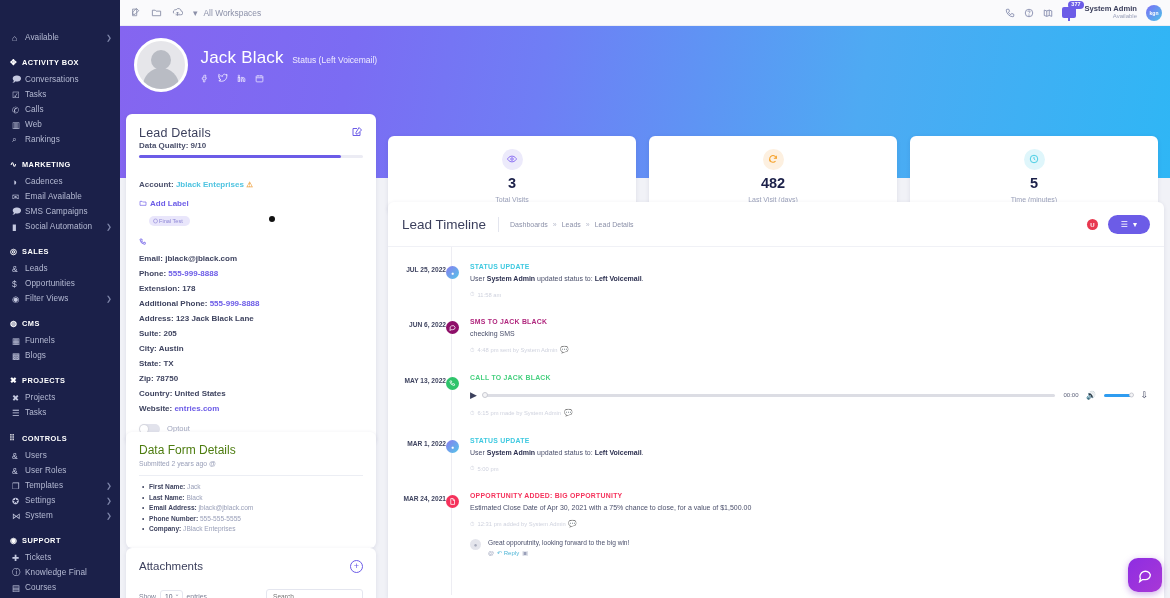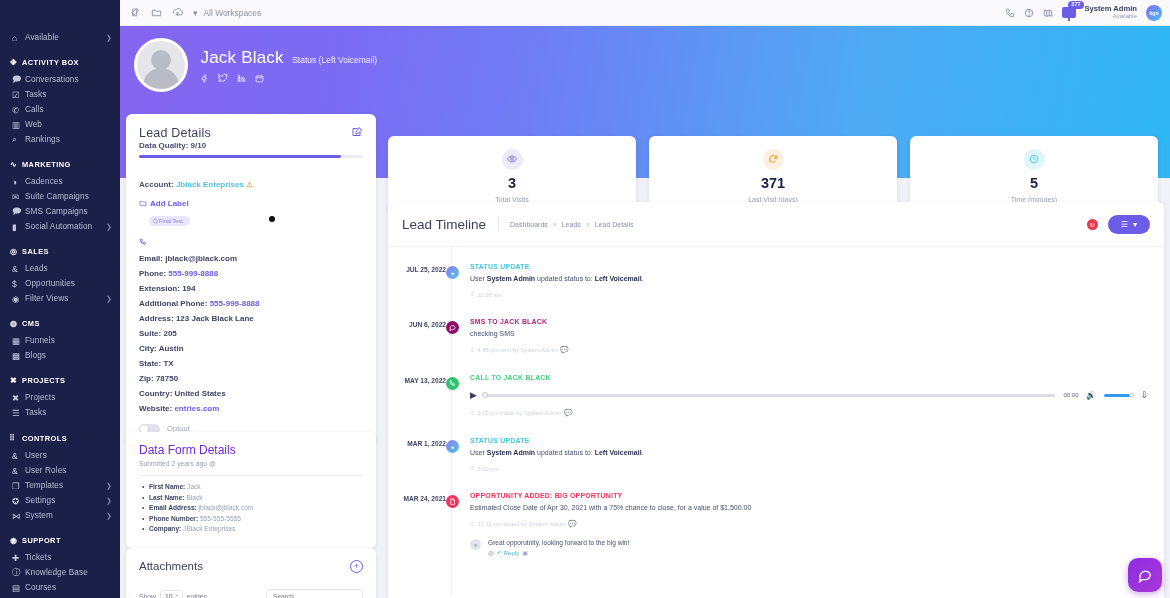--- a/index.html
+++ b/index.html
@@ -164,21 +164,21 @@
   .toggle:after{content:"";position:absolute;left:1px;top:1px;width:8px;height:8px;border-radius:50%;background:#fff;box-shadow:0 0 2px rgba(0,0,0,.2);}
   .optout-lbl { font-size: 7.6px; color: #a0a5bd; }
 
   
   .form-card {
     position: absolute; top: 406px; left: 6px; width: 250px;
     background: #fff; border-radius: 6px;
     box-shadow: 0 1px 4px rgba(40,40,90,.10);
     padding: 11px 13px 12px 13px;
   }
-  .fc-title { font-size: 12px; color: #6d28d9; }
+  .fc-title { font-size: 12px; color: #4d7c0f; }
   .fc-sub { font-size: 6.8px; color: #9aa0b9; margin-top: 3px; }
   .fc-hr { height:1px; background:#eceef4; margin: 8px 0 7px 0; }
   .fc-list { list-style: none; padding-left: 10px; }
   .fc-list li { font-size: 6.6px; color: #9aa0b9; margin-bottom: 3.5px; position: relative; }
   .fc-list li:before{content:"•";position:absolute;left:-7px;color:#3f4460;}
   .fc-list li b { color: #3f4460; }
 
   
   .att-card {
     position: absolute; top: 522px; left: 6px; width: 250px;
@@ -298,21 +298,21 @@
         <div class="nav-group">
           <span class="ic">∿</span>
           <span class="lbl">MARKETING</span>
         </div>
         <div class="nav-item">
           <span class="ic">◑</span>
           <span class="lbl">Cadences</span>
         </div>
         <div class="nav-item">
           <span class="ic">✉</span>
-          <span class="lbl">Suite Campaigns</span>
+          <span class="lbl">Email Available</span>
         </div>
         <div class="nav-item">
           <span class="ic">🗩</span>
           <span class="lbl">SMS Campaigns</span>
         </div>
         <div class="nav-item">
           <span class="ic">▮</span>
           <span class="lbl">Social Automation</span>
           <span class="chev">❯</span>
         </div>
@@ -387,21 +387,21 @@
         <div class="nav-group">
           <span class="ic">◉</span>
           <span class="lbl">SUPPORT</span>
         </div>
         <div class="nav-item">
           <span class="ic">✚</span>
           <span class="lbl">Tickets</span>
         </div>
         <div class="nav-item">
           <span class="ic">ⓘ</span>
-          <span class="lbl">Knowledge Base</span>
+          <span class="lbl">Knowledge Final</span>
         </div>
         <div class="nav-item">
           <span class="ic">▤</span>
           <span class="lbl">Courses</span>
         </div>
       </div>
   </aside>
 
   <div class="main">
 
@@ -512,21 +512,21 @@
             <div class="stat-lbl">Total Visits</div>
           </div>
           <div class="stat-card">
             <div class="stat-ic" style="background:#fdf0e0;color:#f5a028">
               <svg width="10" height="10" viewBox="0 0 24 24" fill="none" stroke="currentColor" stroke-width="2.5">
                 <path d="M20 11a8 8 0 10-2 6"></path>
                 <path d="M20 4v6h-6"></path>
                 <path d="M4 13a8 8 0 002 6"></path>
               </svg>
             </div>
-            <div class="stat-val">371</div>
+            <div class="stat-val">482</div>
             <div class="stat-lbl">Last Visit (days)</div>
           </div>
           <div class="stat-card">
             <div class="stat-ic" style="background:#dff6fb;color:#2fc6e0">
               <svg width="10" height="10" viewBox="0 0 24 24" fill="none" stroke="currentColor" stroke-width="2">
                 <circle cx="12" cy="12" r="9"></circle>
                 <path d="M12 7v5l3 2"></path>
               </svg>
             </div>
             <div class="stat-val">5</div>
@@ -564,21 +564,21 @@
         </div>
         <div><span class="chip">Final Test</span></div>
         <div class="phone-ic">
           <svg width="8" height="8" viewBox="0 0 24 24" fill="none" stroke="#6c5ce7" stroke-width="2.5">
               <path d="M5 3h3.2l1.6 4-2.2 1.6a12 12 0 005.8 5.8L15 12.2l4 1.6V17a2 2 0 01-2.2 2A16.5 16.5 0 013 5.2 2 2 0 015 3z"></path>
             </svg>
         </div>
         <div id="lead-fields">
             <div class="lc-field"><span>Email: </span><span>jblack@jblack.com</span></div>
             <div class="lc-field"><span>Phone: </span><a href="#">555-999-8888</a></div>
-            <div class="lc-field"><span>Extension: </span><span>194</span></div>
+            <div class="lc-field"><span>Extension: </span><span>178</span></div>
             <div class="lc-field"><span>Additional Phone: </span><a href="#">555-999-8888</a></div>
             <div class="lc-field"><span>Address: </span><span>123 Jack Black Lane</span></div>
             <div class="lc-field"><span>Suite: </span><span>205</span></div>
             <div class="lc-field"><span>City: </span><span>Austin</span></div>
             <div class="lc-field"><span>State: </span><span>TX</span></div>
             <div class="lc-field"><span>Zip: </span><span>78750</span></div>
             <div class="lc-field"><span>Country: </span><span>United States</span></div>
             <div class="lc-field"><span>Website: </span><a href="#">entries.com</a></div>
           </div>
         <div class="optout-row">

